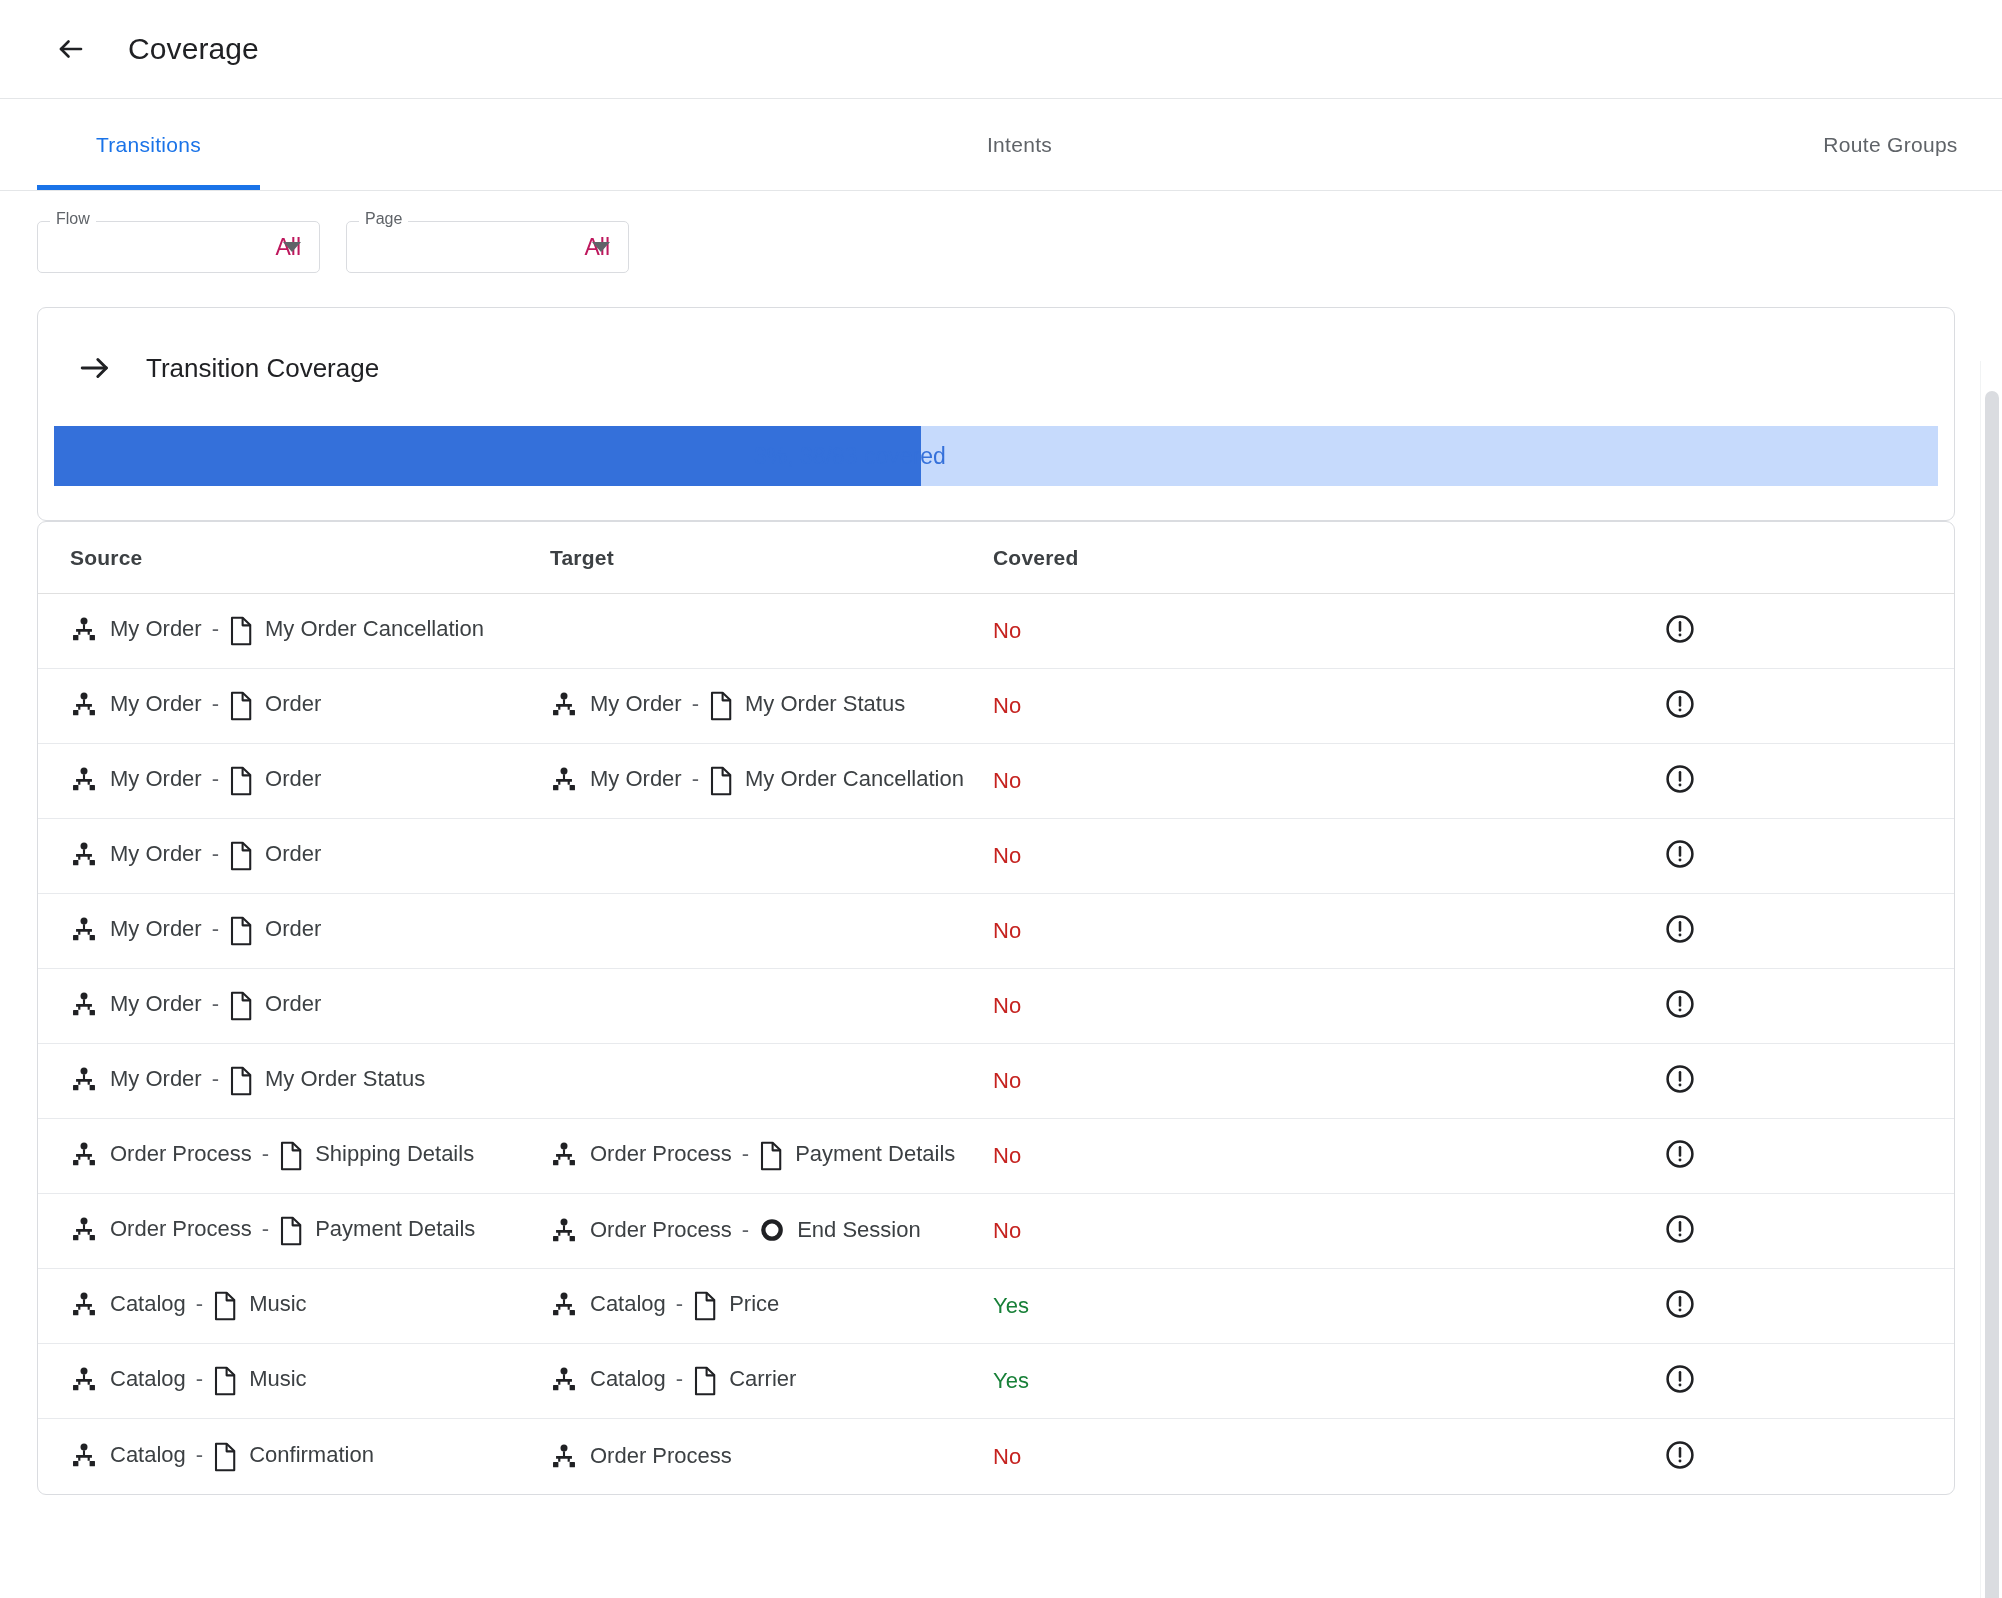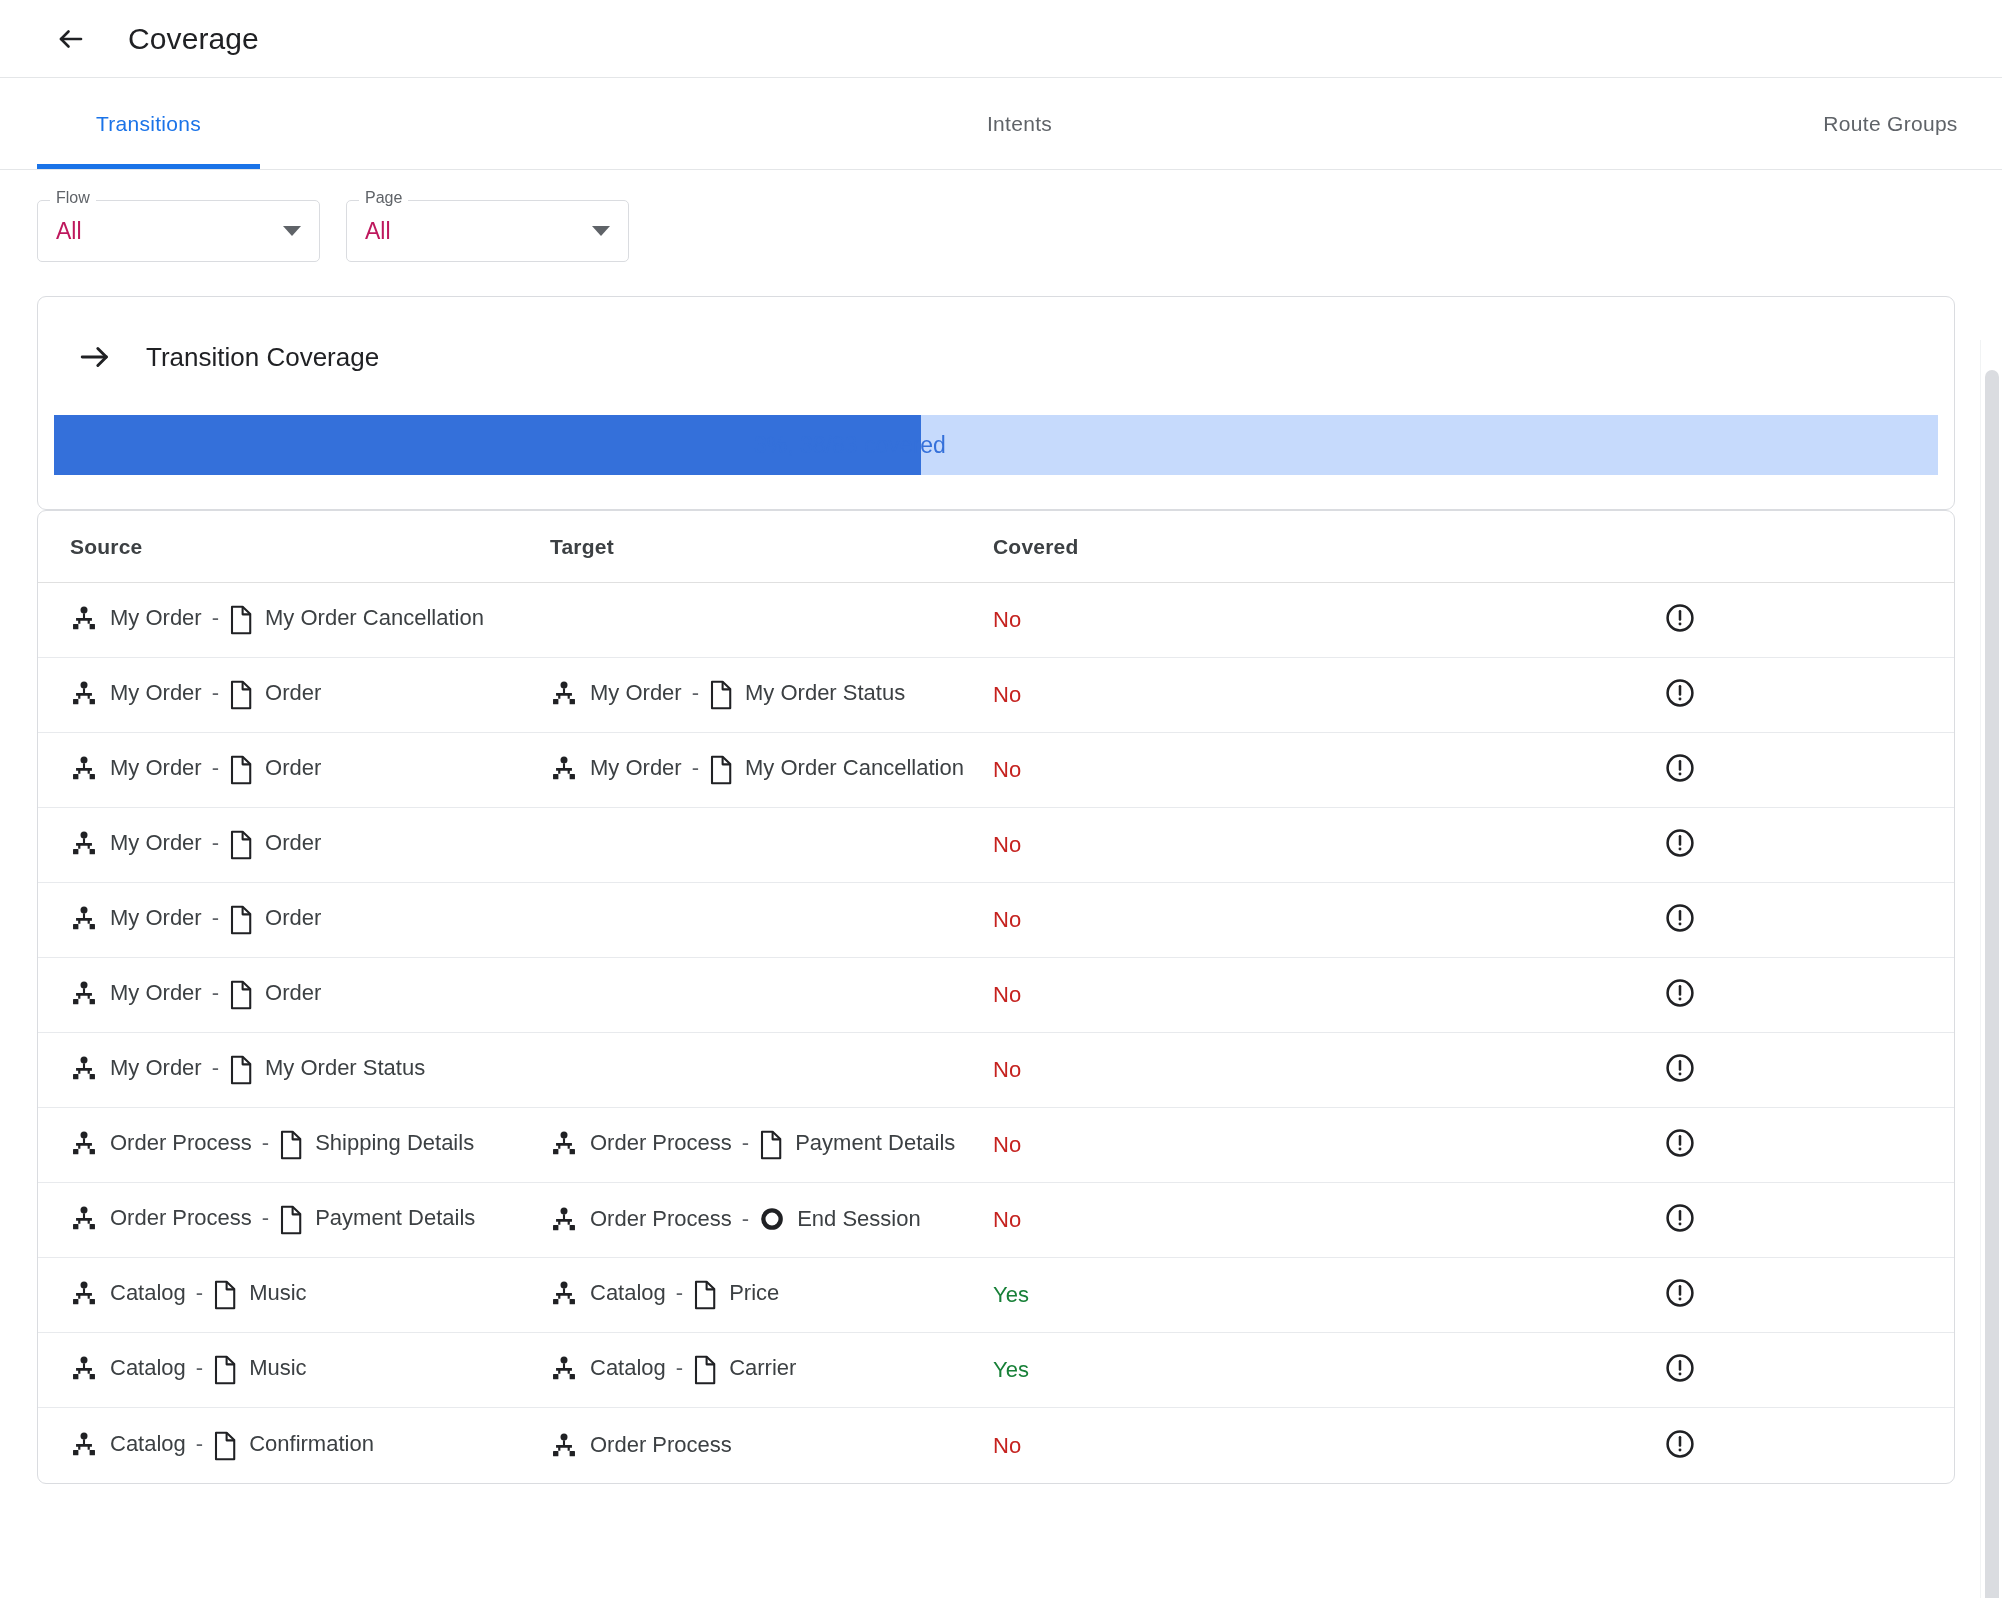--- a/index.html
+++ b/index.html
@@ -6,21 +6,21 @@
   html, body {
     width: 2002px; height: 1598px;
     background: #ffffff;
     font-family: "Liberation Sans", sans-serif;
     overflow: hidden;
   }
   body { position: relative; }
 
   
   .appbar {
-    height: 78px;
+    height: 99px;
     display: flex;
     align-items: center;
     border-bottom: 1px solid #e4e6e8;
     background: #fff;
     padding-left: 48px;
   }
   .back-btn {
     width: 46px; height: 46px;
     display: flex; align-items: center; justify-content: center;
     border: none; background: transparent; cursor: pointer;
@@ -74,27 +74,28 @@
     overflow: hidden;
     background: #fff;
     padding-left: 37px;
     padding-right: 47px;
   }
 
   
   .filters { display: flex; gap: 26px; padding-top: 30px; }
   .field {
     position: relative;
-    width: 283px; height: 62px;
+    width: 283px; height: 52px;
     border: 1px solid #dadce0;
     border-radius: 5px;
     display: flex; align-items: center;
     padding: 0 18px;
     cursor: pointer;
     background: #fff;
+    justify-content: flex-end;
   }
   .field-legend {
     position: absolute;
     top: -11px; left: 12px;
     background: #fff;
     padding: 0 6px;
     font-size: 16px;
     color: #5f6368;
     line-height: 1;
   }

